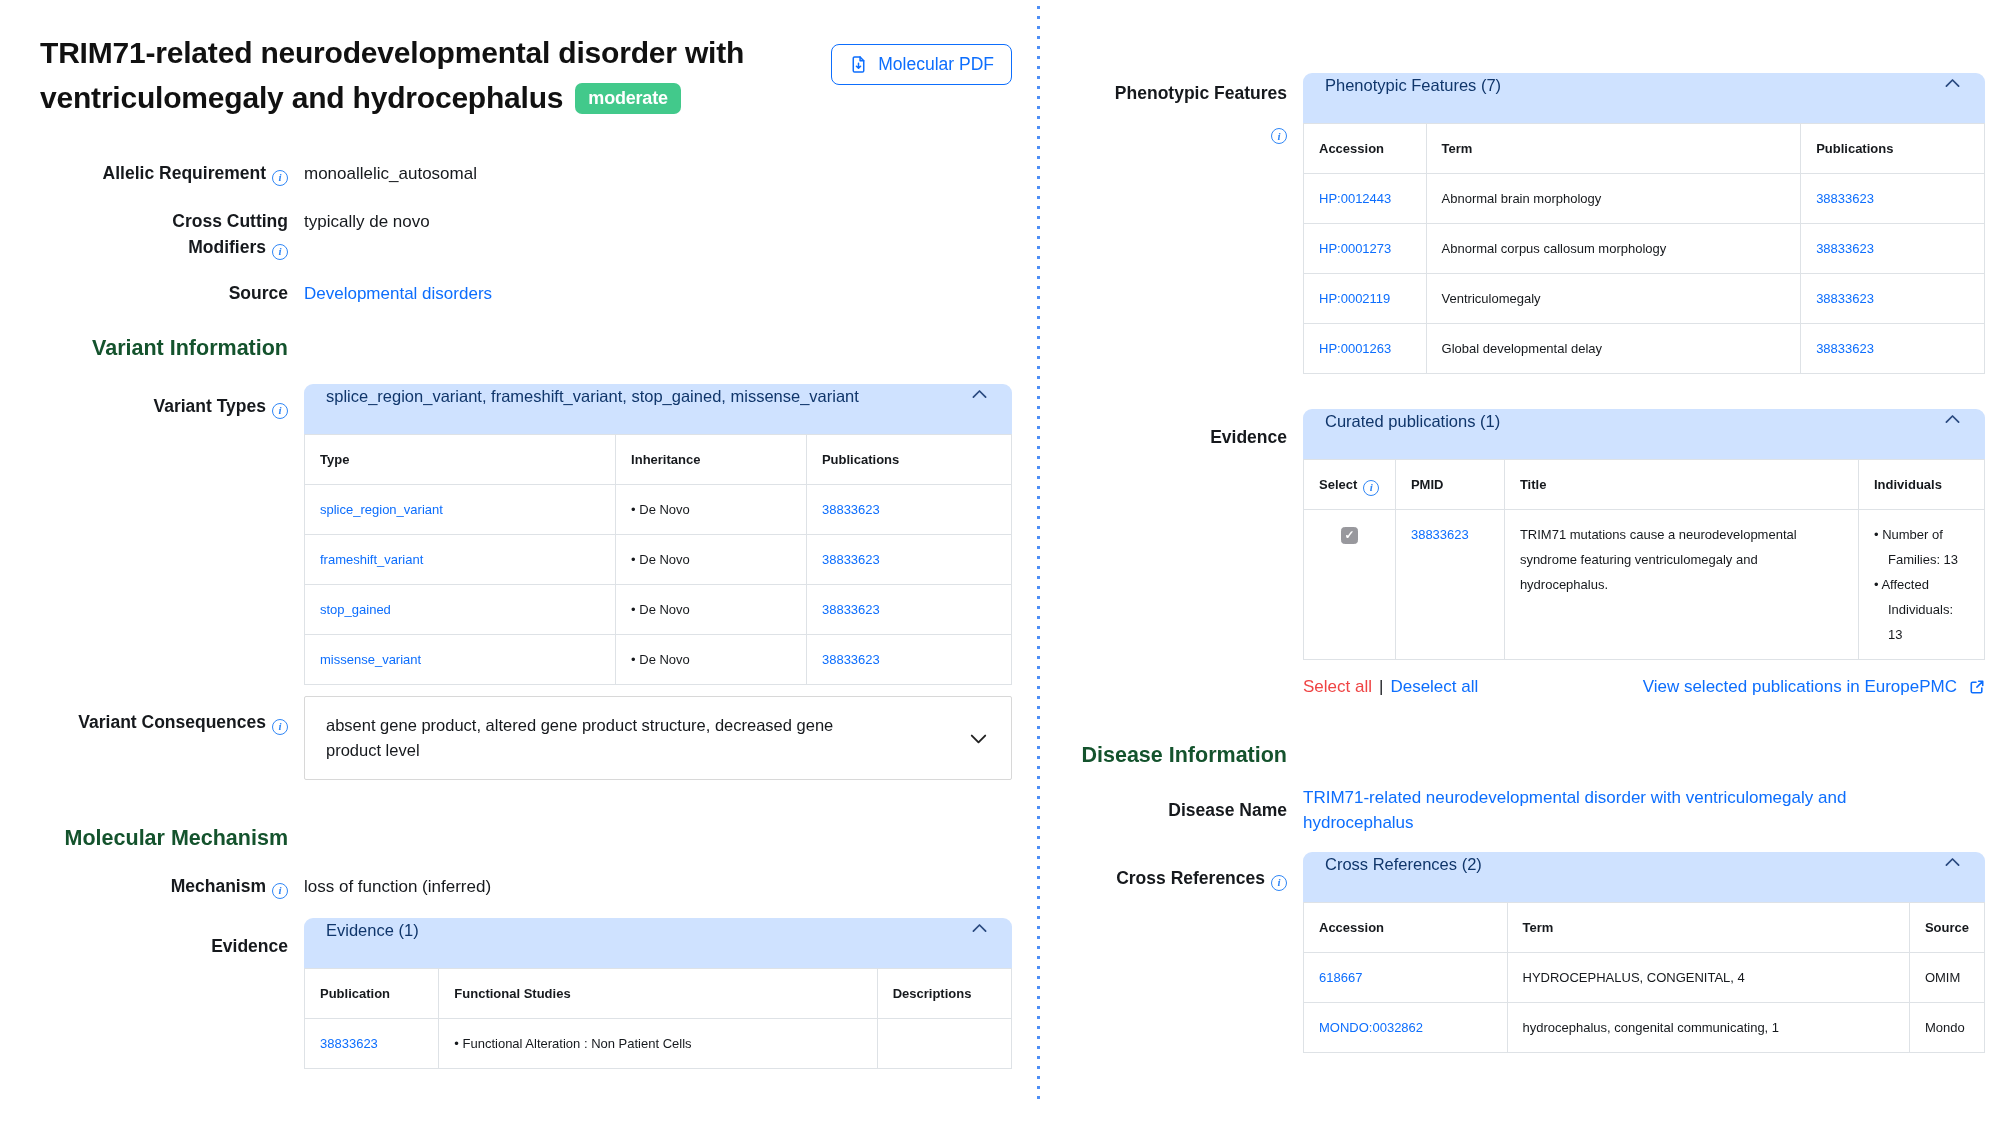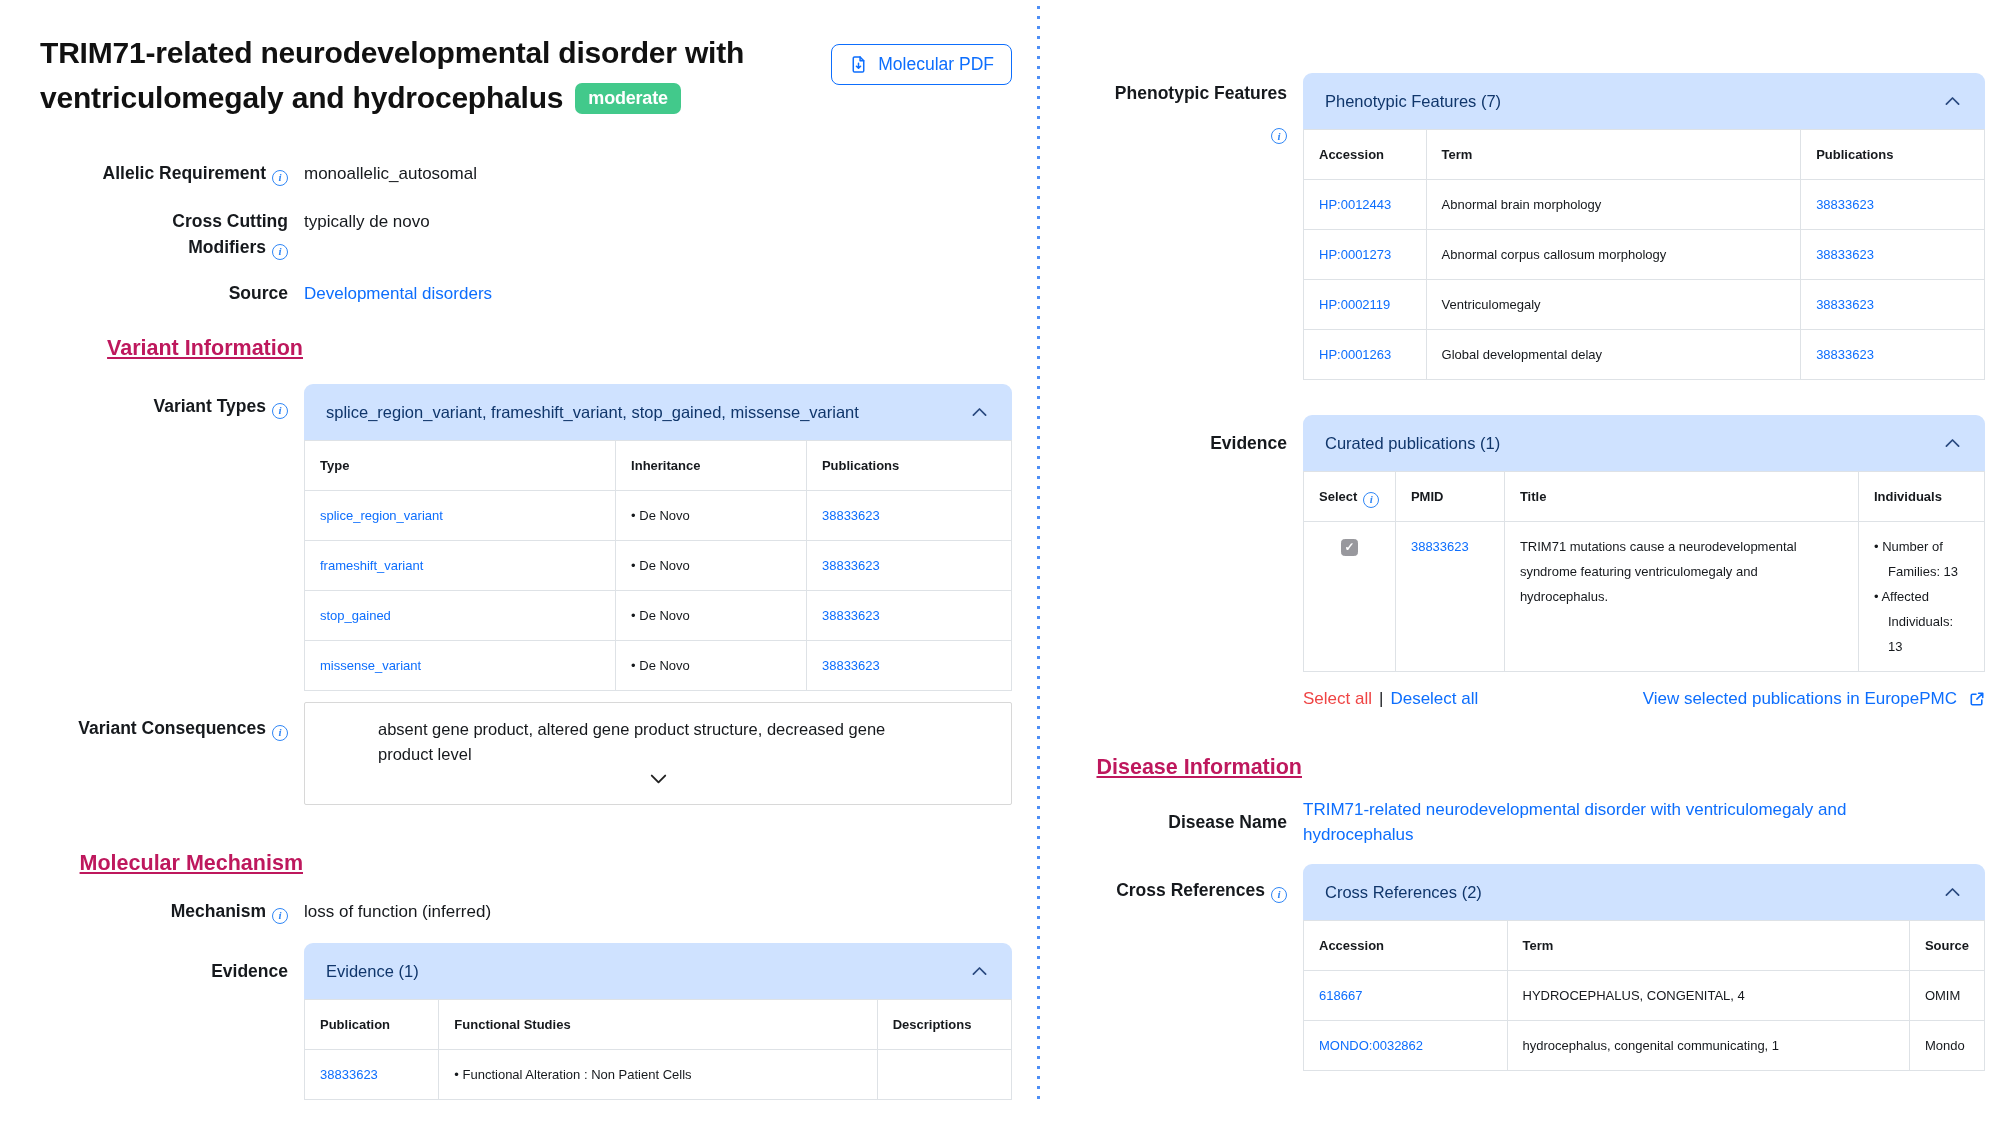--- a/index.html
+++ b/index.html
@@ -28,37 +28,37 @@
     border:1.5px solid #0d6efd; border-radius:8px; background:#fff; color:#0d6efd; font-size:17.5px;
     padding:9px 17px; font-family:inherit; cursor:pointer; }
 
   a.lnk, .lnk { color:#0d6efd; text-decoration:none; cursor:pointer; }
 
   .info-icon { display:inline-flex; align-items:center; justify-content:center; width:16px; height:16px;
     border:1.4px solid #2f86f6; border-radius:50%; color:#2f86f6; font-size:11px; line-height:11px;
     font-style:italic; font-weight:700; font-family:"Liberation Serif", serif; vertical-align:-2px; margin-left:6px; }
   .info-icon::before { content:"i"; }
 
-  h2.section { font-size:21.5px; font-weight:700; margin:15px; color:#be185d;text-decoration:underline; }
+  h2.section { font-size:21.5px; font-weight:700; margin:0; color:#14532d; }
   .sec-left  { width:248px; text-align:right; }
   .sec-right { width:207px; text-align:right; }
 
   
-  .panel-header { display:flex; align-items:center; justify-content:space-between; background:#cfe2ff;
-    color:#10366b; font-size:16.5px; height:56px; padding:0 22px; border-radius:9px 9px 0 0; cursor:pointer; }
+  .panel-header { display:flex; justify-content:space-between; background:#cfe2ff;
+    color:#10366b; font-size:16.5px; height:50px; padding:0 22px; border-radius:9px 9px 0 0; cursor:pointer; }
   .gtable { width:100%; border-collapse:collapse; font-size:13px; background:#fff; }
   .gtable th, .gtable td { border:1px solid #dee2e6; text-align:left; padding:12px 15px; vertical-align:top;
     line-height:25px; color:#16191d; }
   .gtable th { font-weight:700; }
   .gtable td.center { text-align:center; }
 
   .scroll-clip { max-height:283px; overflow:hidden; }
 
   .consequences-box { border:1px solid #d8d8d8; border-radius:2px; background:#fff; display:flex;
-    justify-content:space-between; align-items:center; padding:14px 21px; min-height:84px;flex-direction:column; }
+    justify-content:space-between; align-items:center; padding:14px 21px; min-height:84px; }
   .consequences-text { max-width:560px; font-size:16.5px; line-height:25px; }
 
   .bullet { padding-left:14px; text-indent:-14px; }
   .bullet::before { content:"• "; }
 
   .checkbox { display:inline-flex; align-items:center; justify-content:center; width:17px; height:17px;
     border-radius:3.5px; background:#fff; border:1px solid #b3b3b8; color:#fff; font-size:12px; cursor:pointer; }
   .checkbox[data-checked="true"] { background:#98989d; border-color:#98989d; }
   .checkbox[data-checked="true"]::after { content:"✓"; font-weight:700; }
 

